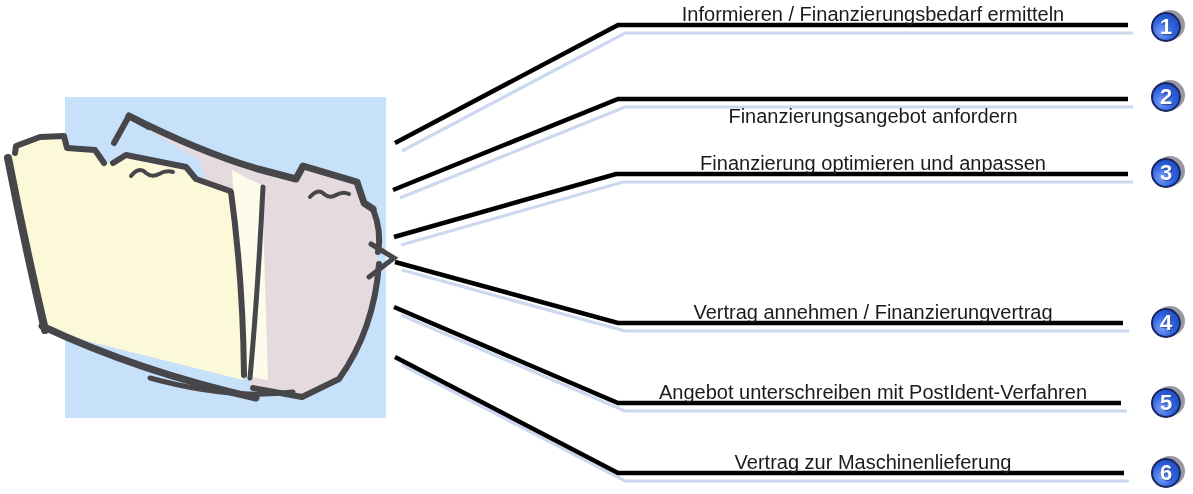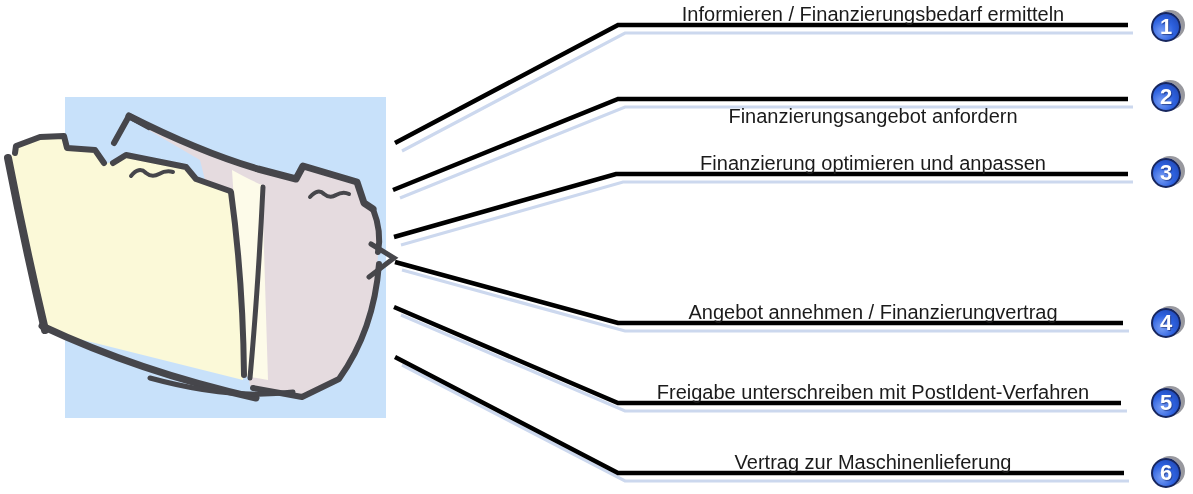--- a/index.html
+++ b/index.html
@@ -86,22 +86,22 @@
       <path d="M 394,237 L 616,174 L 1128,174"></path>
       <path d="M 395,262 L 618,323 L 1123,323"></path>
       <path d="M 394,307 L 618,403 L 1121,403"></path>
       <path d="M 395,357 L 618,473 L 1124,473"></path>
     </g>
   </svg>
 
   <div class="label" style="top:4px">Informieren / Finanzierungsbedarf ermitteln</div>
   <div class="label" style="top:106px">Finanzierungsangebot anfordern</div>
   <div class="label" style="top:153px">Finanzierung optimieren und anpassen</div>
-  <div class="label" style="top:302px">Angebot annehmen / Finanzierungvertrag</div>
-  <div class="label" style="top:382px">Freigabe unterschreiben mit PostIdent-Verfahren</div>
+  <div class="label" style="top:302px">Vertrag annehmen / Finanzierungvertrag</div>
+  <div class="label" style="top:382px">Angebot unterschreiben mit PostIdent-Verfahren</div>
   <div class="label" style="top:452px">Vertrag zur Maschinenlieferung</div>
 
   <div class="badge" style="top:12px">
       <span>1</span>
     </div>
   <div class="badge" style="top:82px">
       <span>2</span>
     </div>
   <div class="badge" style="top:158px">
       <span>3</span>

